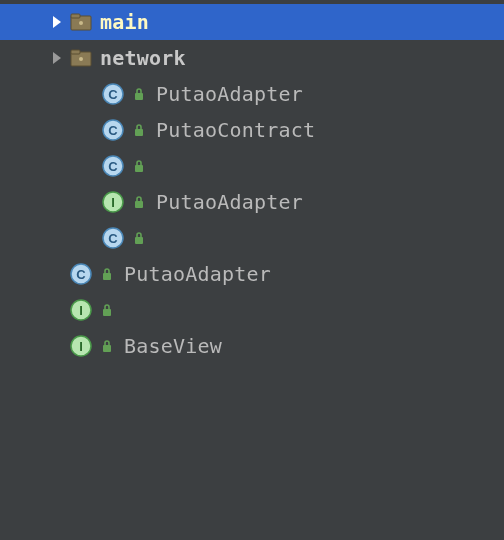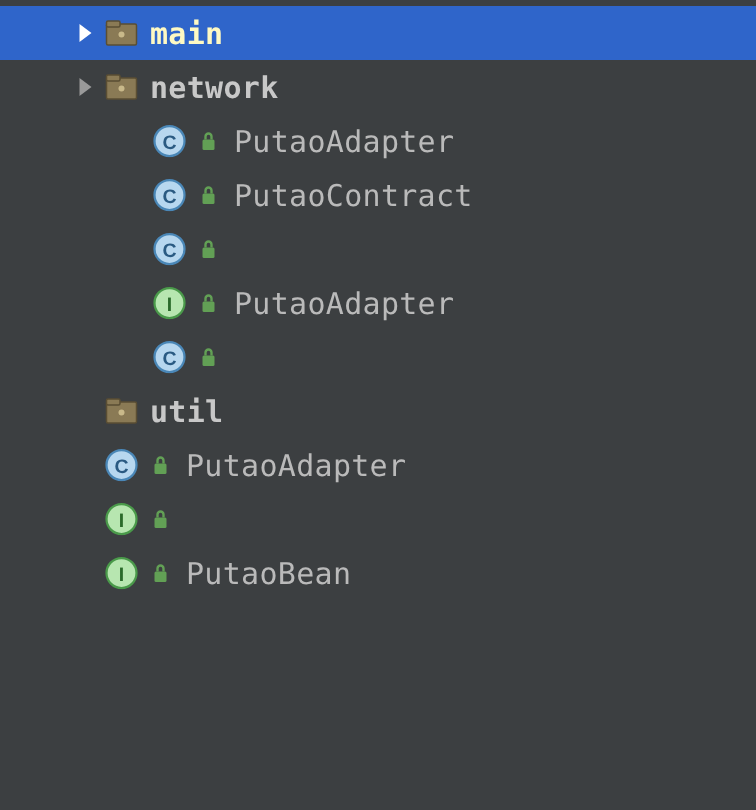--- a/index.html
+++ b/index.html
@@ -199,29 +199,20 @@
           <text x="11" y="16" text-anchor="middle" font-size="13" font-weight="bold" fill="#2a5a82" font-family="sans-serif">C</text>
         </svg>
     </span>
     <span class="lock-icon">
         <svg width="14" height="14">
           <use href="#lock"></use>
         </svg>
       </span>
   </div>
 
-  <div class="row">
-    <span class="spacer" style="width:70px"></span>
-    <span class="pkg-icon">
-      <svg width="22" height="22">
-          <use href="#pkg"></use>
-        </svg>
-    </span>
-    <span class="label bold">util</span>
-  </div>
 
   <div class="row">
     <span class="spacer" style="width:70px"></span>
     <span class="class-icon">
       <svg width="22" height="22">
           <circle cx="11" cy="11" r="10" fill="#b7d7ef" stroke="#4a87b7" stroke-width="1.5"></circle>
           <text x="11" y="16" text-anchor="middle" font-size="13" font-weight="bold" fill="#2a5a82" font-family="sans-serif">C</text>
         </svg>
     </span>
     <span class="lock-icon">
@@ -253,16 +244,16 @@
       <svg width="22" height="22">
           <circle cx="11" cy="11" r="10" fill="#b7e6b0" stroke="#4a9a4a" stroke-width="1.5"></circle>
           <text x="11" y="16" text-anchor="middle" font-size="13" font-weight="bold" fill="#2a6a2a" font-family="sans-serif">I</text>
         </svg>
     </span>
     <span class="lock-icon">
         <svg width="14" height="14">
           <use href="#lock"></use>
         </svg>
       </span>
-    <span class="label">PutaoBean</span>
+    <span class="label">BaseView</span>
   </div>
 
 </div>
 
 </body></html>

